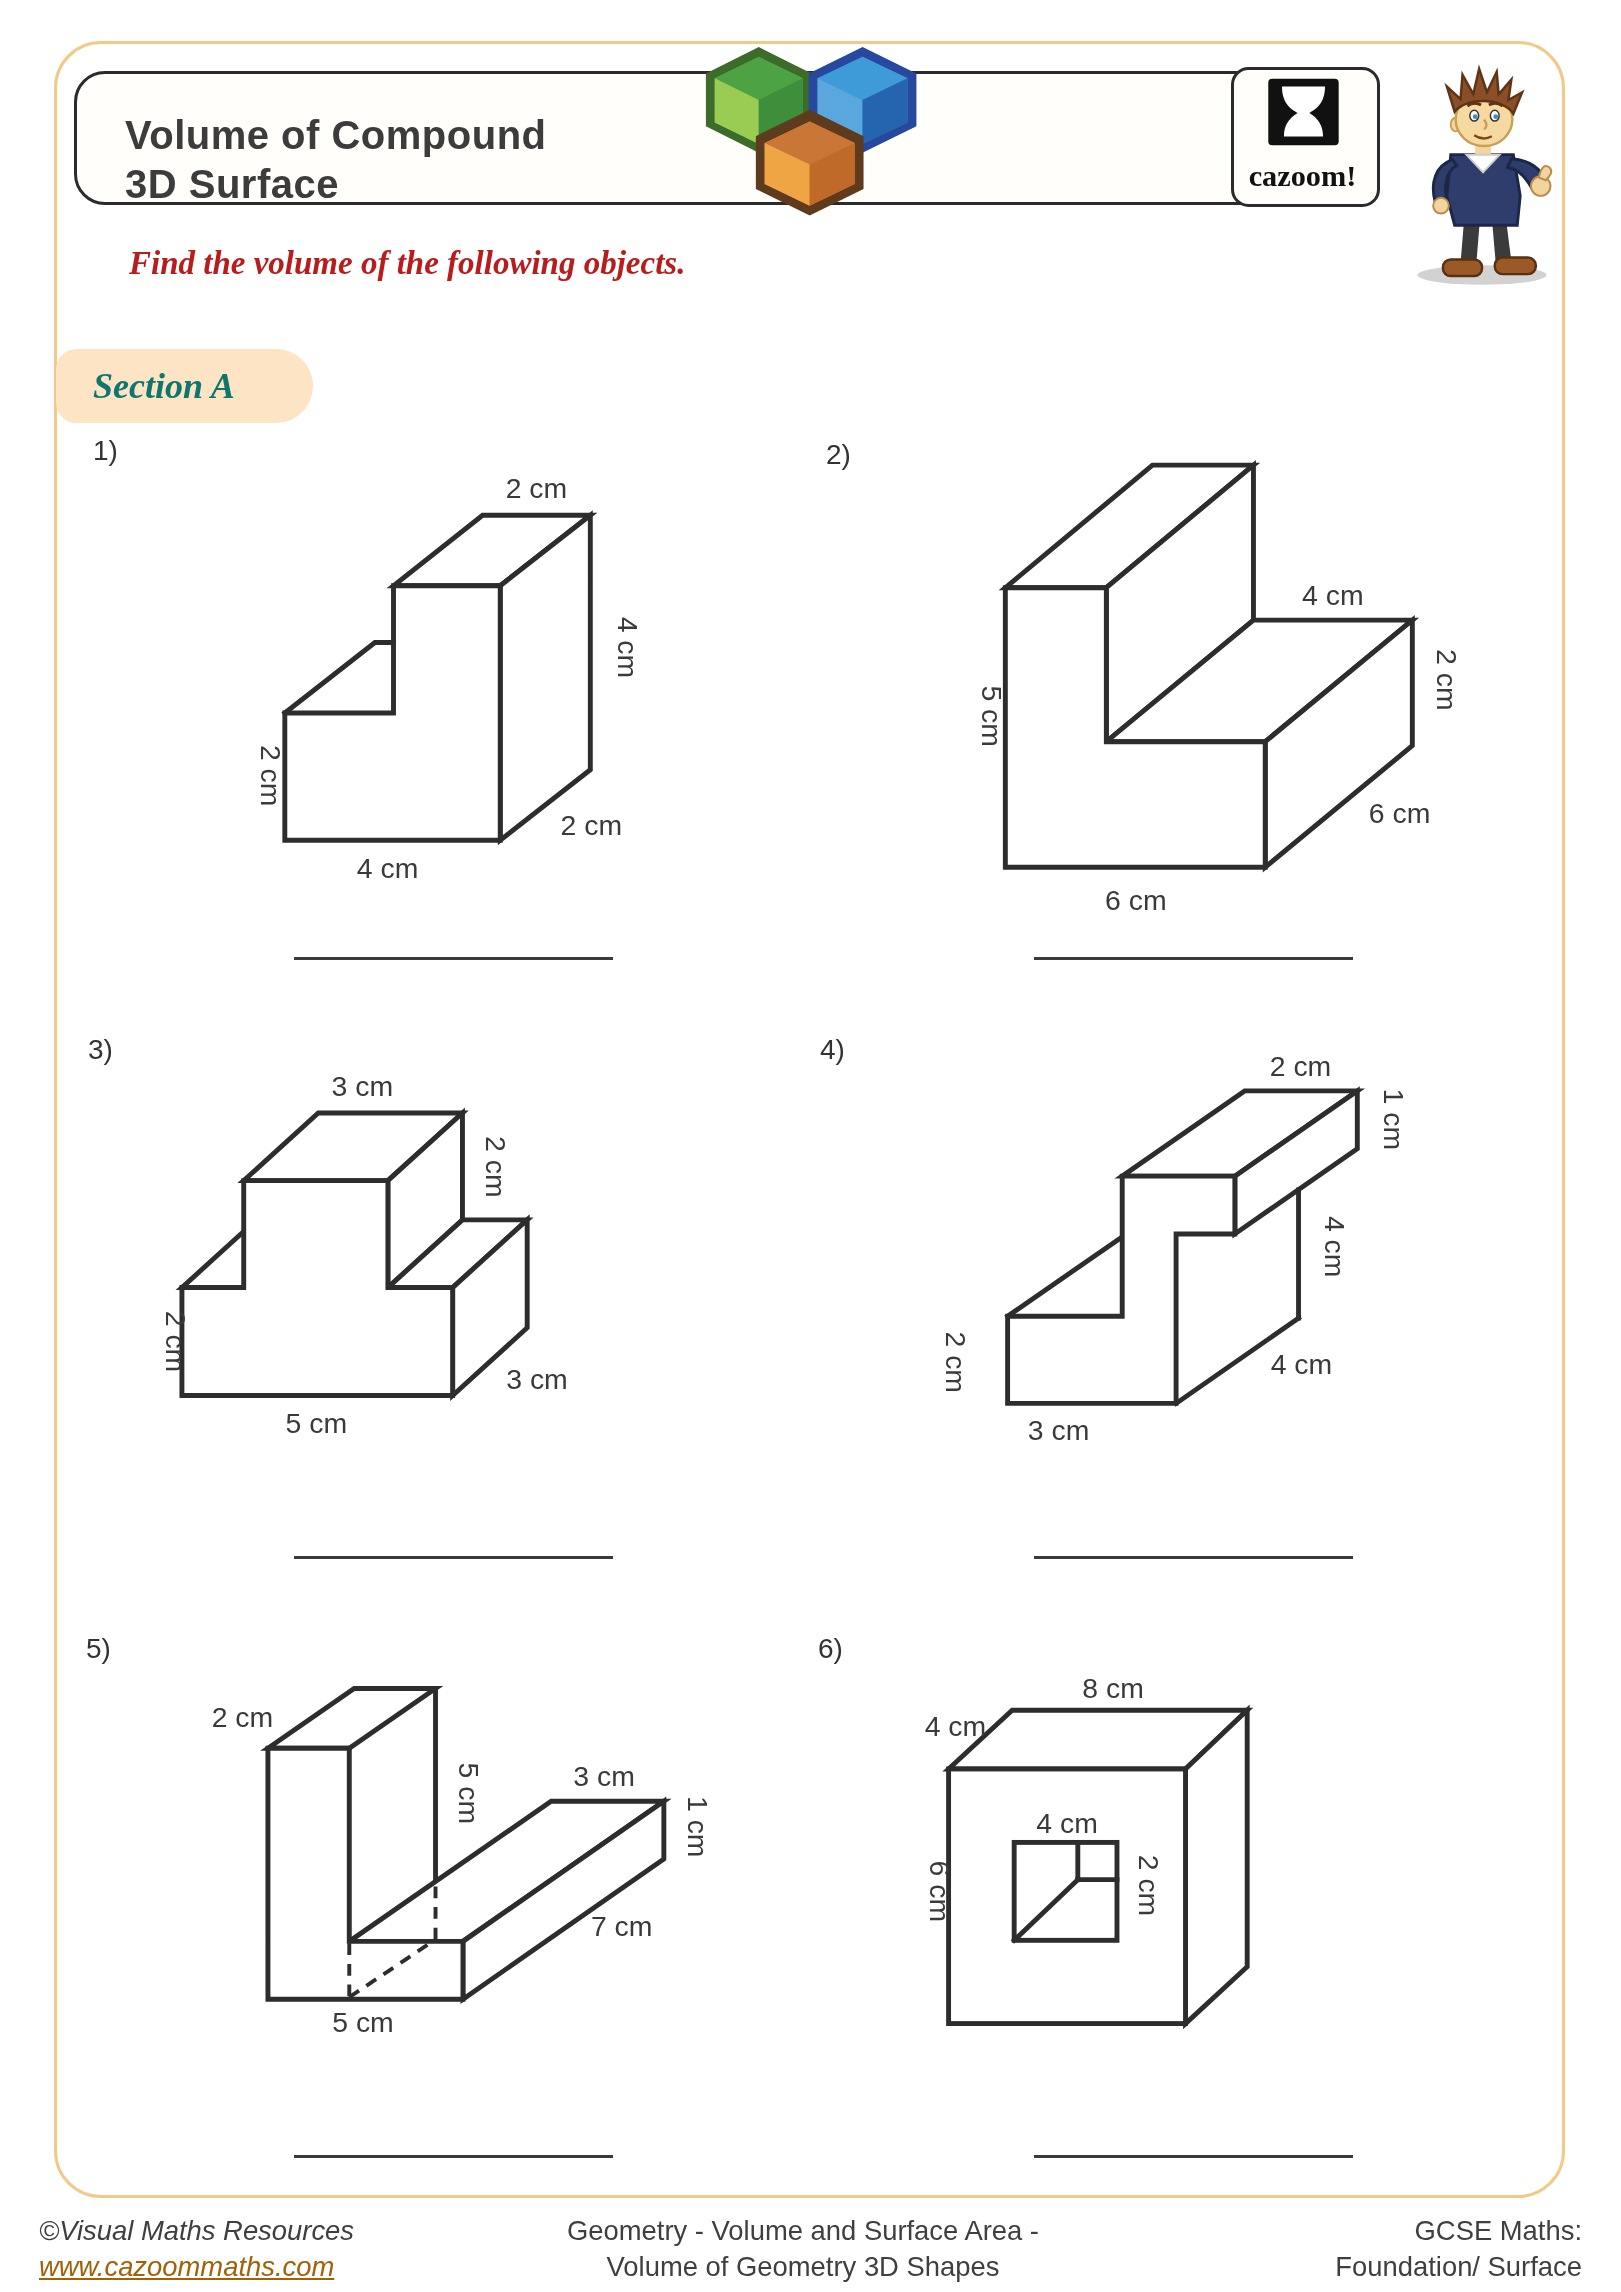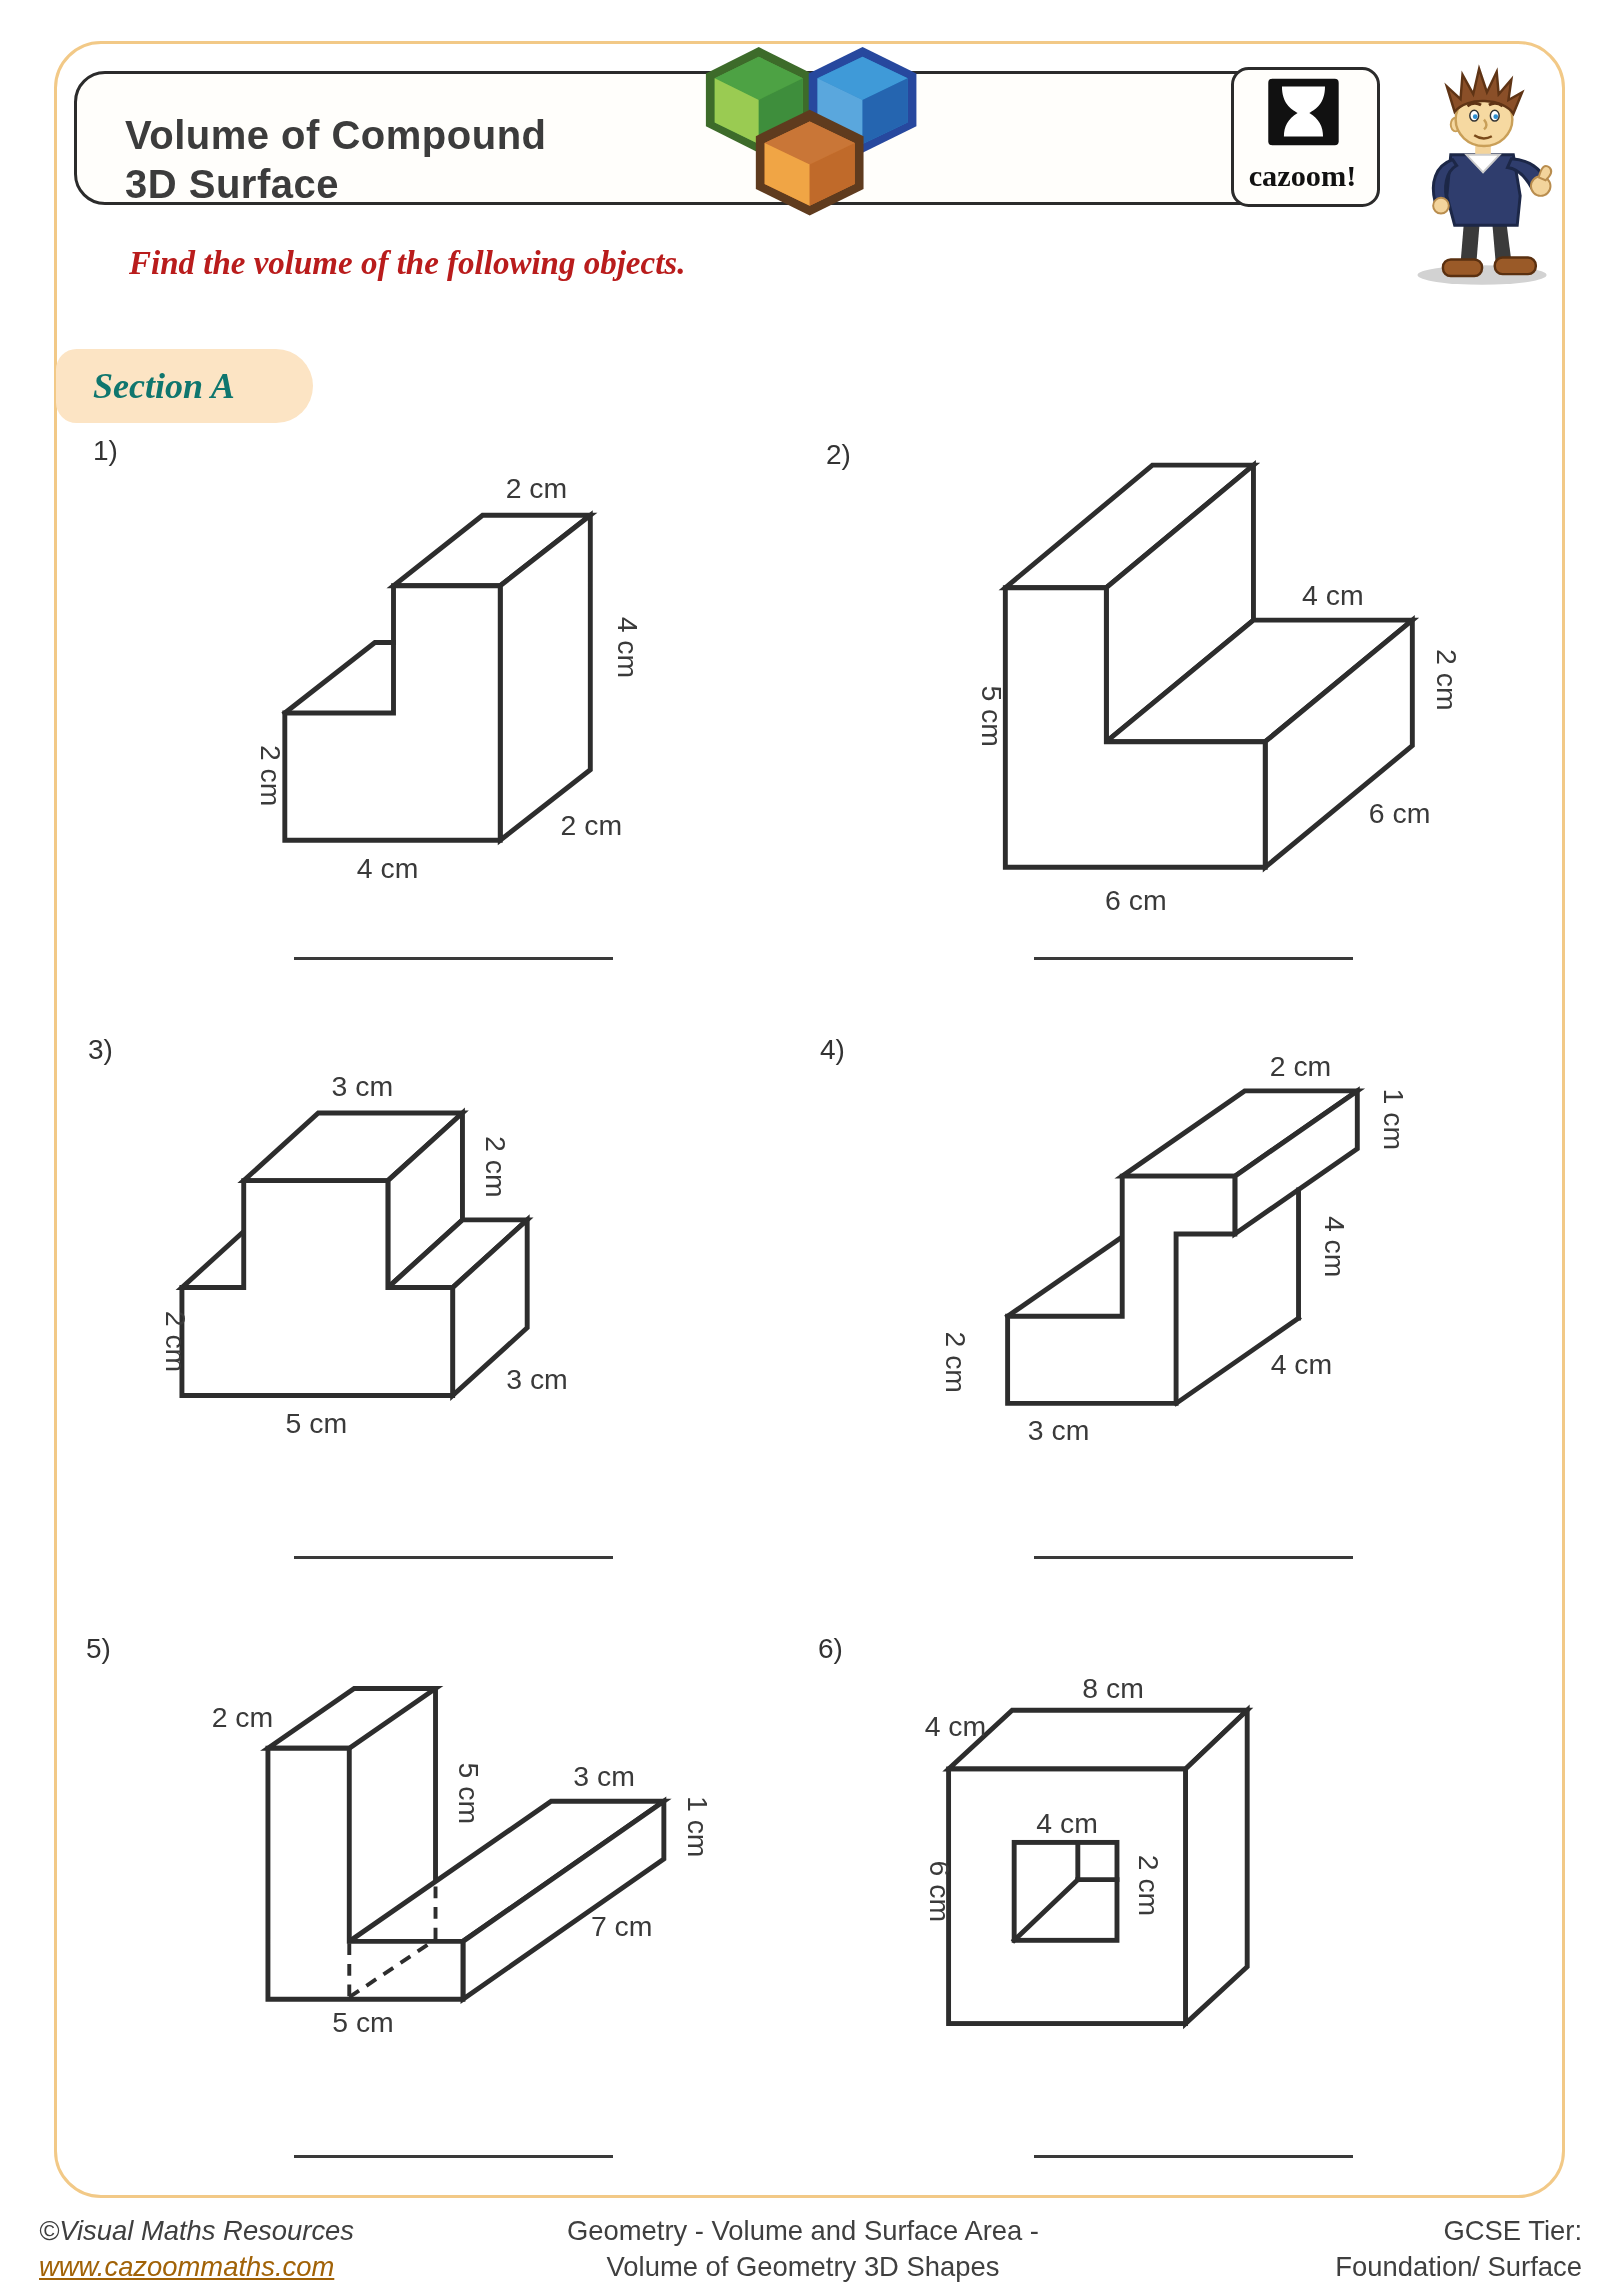--- a/index.html
+++ b/index.html
@@ -204,19 +204,19 @@
   <footer>
     <div class="abs ftext" style="left:39px;top:2213px;font-style:italic;">
       <div>©Visual Maths Resources</div>
       <div><a href="#" class="flink">www.cazoommaths.com</a></div>
     </div>
     <div class="abs ftext" style="left:411px;top:2213px;width:784px;text-align:center;">
       <div>Geometry - Volume and Surface Area -</div>
       <div>Volume of Geometry 3D Shapes</div>
     </div>
     <div class="abs ftext" style="left:1190px;top:2213px;width:392px;text-align:right;">
-      <div>GCSE Tier:</div>
+      <div>GCSE Maths:</div>
       <div>Foundation/ Surface</div>
     </div>
   </footer>
 
 </div>
 
 
 </body></html>

